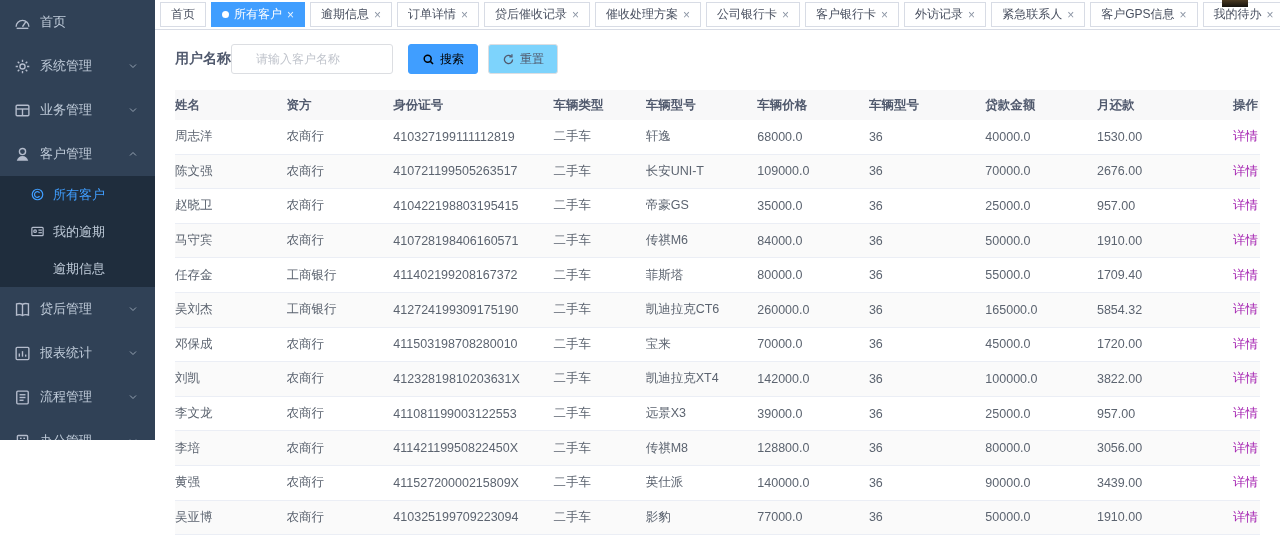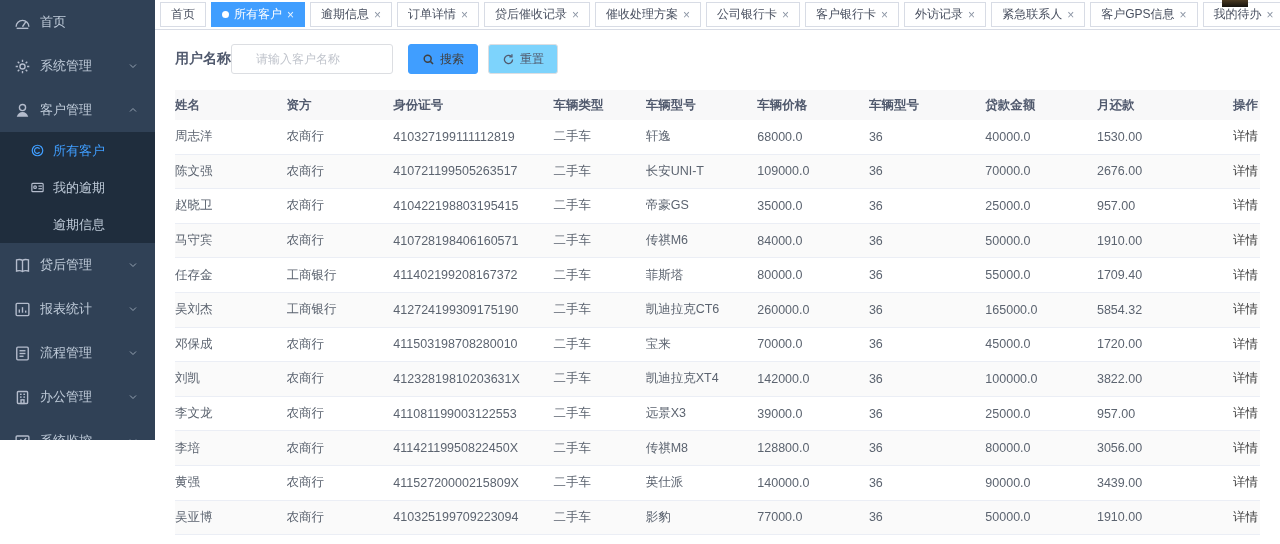--- a/index.html
+++ b/index.html
@@ -40,34 +40,34 @@
   .content { flex:1; padding:12px 20px 0 20px; min-height:0; }
 
   .search-row { display:flex; align-items:center; height:30px; margin:2px 0 16px 0; }
   .search-row label { font-size:14px; font-weight:bold; color:#515a6e; }
   .search-row input { width:162px; height:30px; border:1px solid #dcdee2; border-radius:3px;
     padding:0 24px; font-size:12px; color:#515a6e; outline:none; }
   .search-row input::placeholder { color:#c0c4cc; }
   .btn { height:30px; display:inline-flex; align-items:center; gap:5px; border-radius:3px;
     font-size:12px; cursor:pointer; padding:0 13px; border:1px solid transparent; }
   .btn .i { width:13px; height:13px; }
-  .btn.primary { background:#409eff; border-color:#409eff; color:#404040; margin-left:15px; }
+  .btn.primary { background:#409eff; border-color:#409eff; color:#000000; margin-left:15px; }
   .btn.plain { background:#7dd3fc; border-color:#dcdee2; color:#515a6e; margin-left:10px; }
 
   
   .table { width:100%; font-size:12.5px; }
   .thead, .trow { display:grid;
     grid-template-columns:115fr 110fr 165fr 95fr 115fr 115fr 120fr 115fr 120fr 48fr;
     align-items:center; }
   .thead { height:30px; background:#f8f8f9; color:#515a6e; font-weight:bold; }
   .trow { height:34.6px; border-bottom:1px solid #ebeef5; color:#5c6470; background:#fff; }
   .trow:nth-child(even) { background:#fafafa; }
   .cell { padding-right:8px; white-space:nowrap; overflow:hidden; }
   .cell.op { text-align:right; padding-right:2px; }
-  .link { color:#404040; text-decoration:none; cursor:pointer; }
+  .link { color:#a21caf; text-decoration:none; cursor:pointer; }
 </style>
 </head>
 <body>
 
 <div class="app">
 
   <aside class="sidebar">
     <div id="sb-top">
         <div class="sb-item">
     <span class="ic">
@@ -81,20 +81,35 @@
 
   </div>
         <div class="sb-item">
     <span class="ic">
             <svg viewBox="0 0 16 16" fill="none" stroke="currentColor" stroke-width="1.3">
               <circle cx="8" cy="8" r="2.4"></circle>
               <path d="M8 1.6v2.1M8 12.3v2.1M1.6 8h2.1M12.3 8h2.1M3.5 3.5l1.5 1.5M11 11l1.5 1.5M12.5 3.5L11 5M5 11l-1.5 1.5"></path>
             </svg>
           </span>
     <span class="lbl">系统管理</span>
+    <span class="chev">
+            <svg viewBox="0 0 16 16" fill="none" stroke="currentColor" stroke-width="1.3">
+              <polyline points="4,6 8,10 12,6"></polyline>
+            </svg>
+          </span>
+  </div>
+        <div class="sb-item">
+    <span class="ic">
+            <svg viewBox="0 0 16 16" fill="none" stroke="currentColor" stroke-width="1.3">
+              <rect x="2" y="3" width="12" height="10" rx="1"></rect>
+              <line x1="2" y1="6.6" x2="14" y2="6.6"></line>
+              <line x1="8" y1="6.6" x2="8" y2="13"></line>
+            </svg>
+          </span>
+    <span class="lbl">业务管理</span>
     <span class="chev">
             <svg viewBox="0 0 16 16" fill="none" stroke="currentColor" stroke-width="1.3">
               <polyline points="4,6 8,10 12,6"></polyline>
             </svg>
           </span>
   </div>
         <div class="sb-item">
     <span class="ic">
             <svg viewBox="0 0 16 16" fill="none" stroke="currentColor" stroke-width="1.3">
               <circle cx="8" cy="5.2" r="2.9"></circle>

